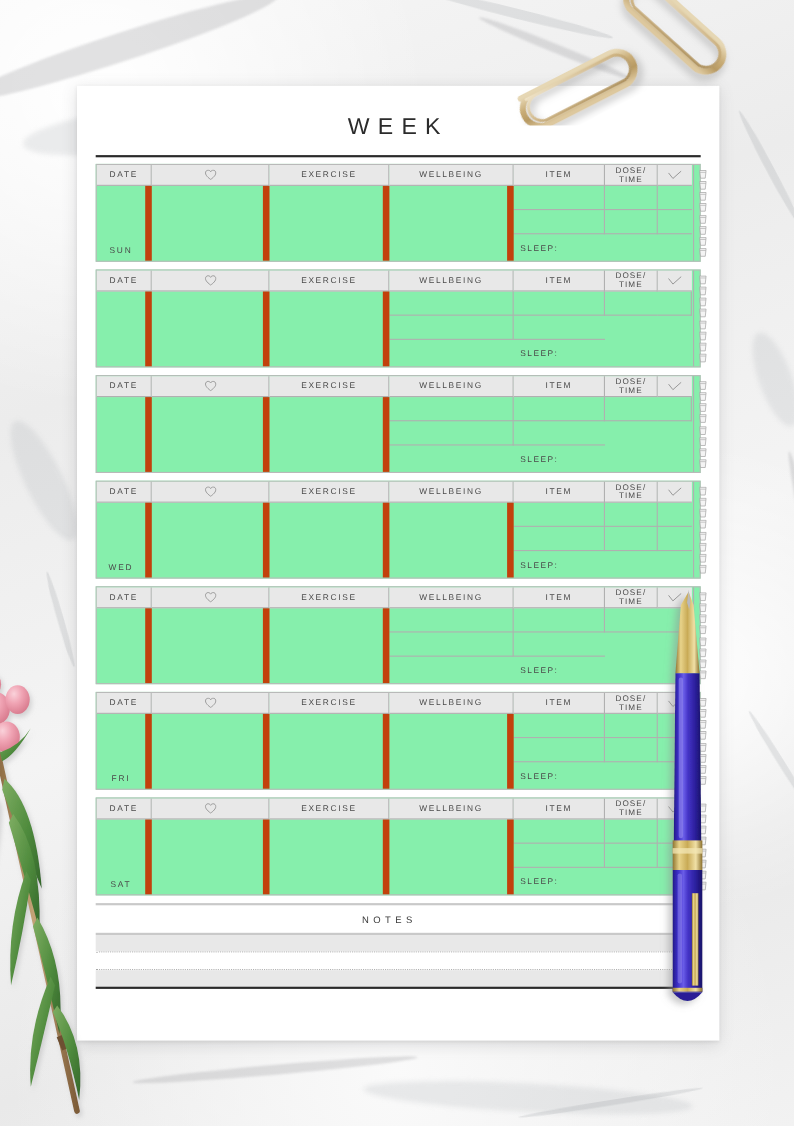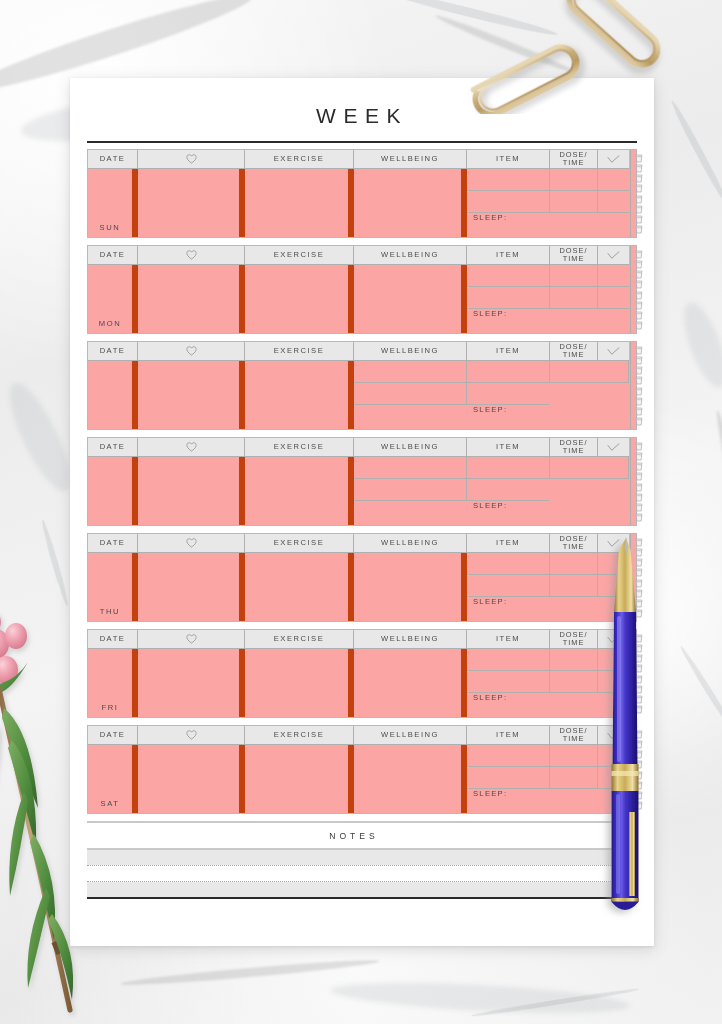--- a/index.html
+++ b/index.html
@@ -38,21 +38,21 @@
 
   
   #sheet{position:absolute;left:17px;top:63px;width:550px;}
   .toprule{height:2px;background:#2a2a2a;margin-bottom:6px;}
 
   .daygrid{
     display:grid;
     grid-template-columns:50px 107px 109px 113px 83px 48px 31px 1px 17px;
     border:1px solid #b9b9b9;
     margin-bottom:7px;
-    background:#fca5a5;
+    background:#86efac;
     position:relative;
   }
   
   .hcell{
     background:#e8e8e8;
     border-right:1px solid #b0b0b0;
     border-bottom:1px solid #b0b0b0;
     height:19px;
     display:flex;align-items:center;justify-content:center;
     font-size:7.6px;letter-spacing:1.5px;color:#4a4a4a;
@@ -77,21 +77,21 @@
   
   .mcell{
     border-right:1px solid #b0b0b0;
     border-bottom:1px solid #b0b0b0;
     height:22px;box-sizing:border-box;
   }
   .mcell.nb{border-right:none;}
   .sleepcell{
     grid-column:5 / 8;
     height:24px;box-sizing:border-box;
-    display:flex;align-items:flex-start;
+    display:flex;align-items:center;
     padding-left:6px;
     font-size:7.6px;letter-spacing:1.3px;color:#4a4a4a;
   }
 
   
   .watercol{
     grid-column:9;grid-row:1 / span 4;
     border-left:1px solid #b0b0b0;
     display:flex;flex-direction:column;align-items:center;justify-content:space-evenly;
     padding:2px 0;box-sizing:border-box;
@@ -304,23 +304,20 @@
                 <path d="M2.9 5.4 L13.1 5.4" stroke="#9d9d9d" stroke-width="1"></path>
               </svg>
             </span>
             <span class="glass">
               <svg width="8" height="9" viewBox="0 0 16 18">
                 <path d="M2.2 2 L13.8 2 L12.3 16 L3.7 16 Z" fill="#f4f4f4" stroke="#9d9d9d" stroke-width="1.2" stroke-linejoin="round"></path>
                 <path d="M2.9 5.4 L13.1 5.4" stroke="#9d9d9d" stroke-width="1"></path>
               </svg>
             </span>
           </div>
-          <div class="bigcell">
-            <span class="daylabel">MON</span>
-          </div>
           <div class="bigcell"></div>
           <div class="bigcell"></div>
           <div class="bigcell"></div>
           <div class="mcell"></div>
           <div class="mcell"></div>
           <div class="mcell nb"></div>
           <div class="mcell"></div>
           <div class="mcell"></div>
           <div class="mcell nb"></div>
           <div class="sleepcell">
@@ -475,20 +472,23 @@
                 <path d="M2.9 5.4 L13.1 5.4" stroke="#9d9d9d" stroke-width="1"></path>
               </svg>
             </span>
             <span class="glass">
               <svg width="8" height="9" viewBox="0 0 16 18">
                 <path d="M2.2 2 L13.8 2 L12.3 16 L3.7 16 Z" fill="#f4f4f4" stroke="#9d9d9d" stroke-width="1.2" stroke-linejoin="round"></path>
                 <path d="M2.9 5.4 L13.1 5.4" stroke="#9d9d9d" stroke-width="1"></path>
               </svg>
             </span>
           </div>
+          <div class="bigcell">
+            <span class="daylabel">WED</span>
+          </div>
           <div class="bigcell"></div>
           <div class="bigcell"></div>
           <div class="bigcell"></div>
           <div class="mcell"></div>
           <div class="mcell"></div>
           <div class="mcell nb"></div>
           <div class="mcell"></div>
           <div class="mcell"></div>
           <div class="mcell nb"></div>
           <div class="sleepcell">
@@ -558,23 +558,20 @@
                 <path d="M2.2 2 L13.8 2 L12.3 16 L3.7 16 Z" fill="#f4f4f4" stroke="#9d9d9d" stroke-width="1.2" stroke-linejoin="round"></path>
                 <path d="M2.9 5.4 L13.1 5.4" stroke="#9d9d9d" stroke-width="1"></path>
               </svg>
             </span>
             <span class="glass">
               <svg width="8" height="9" viewBox="0 0 16 18">
                 <path d="M2.2 2 L13.8 2 L12.3 16 L3.7 16 Z" fill="#f4f4f4" stroke="#9d9d9d" stroke-width="1.2" stroke-linejoin="round"></path>
                 <path d="M2.9 5.4 L13.1 5.4" stroke="#9d9d9d" stroke-width="1"></path>
               </svg>
             </span>
-          </div>
-          <div class="bigcell">
-            <span class="daylabel">THU</span>
           </div>
           <div class="bigcell"></div>
           <div class="bigcell"></div>
           <div class="bigcell"></div>
           <div class="mcell"></div>
           <div class="mcell"></div>
           <div class="mcell nb"></div>
           <div class="mcell"></div>
           <div class="mcell"></div>
           <div class="mcell nb"></div>

